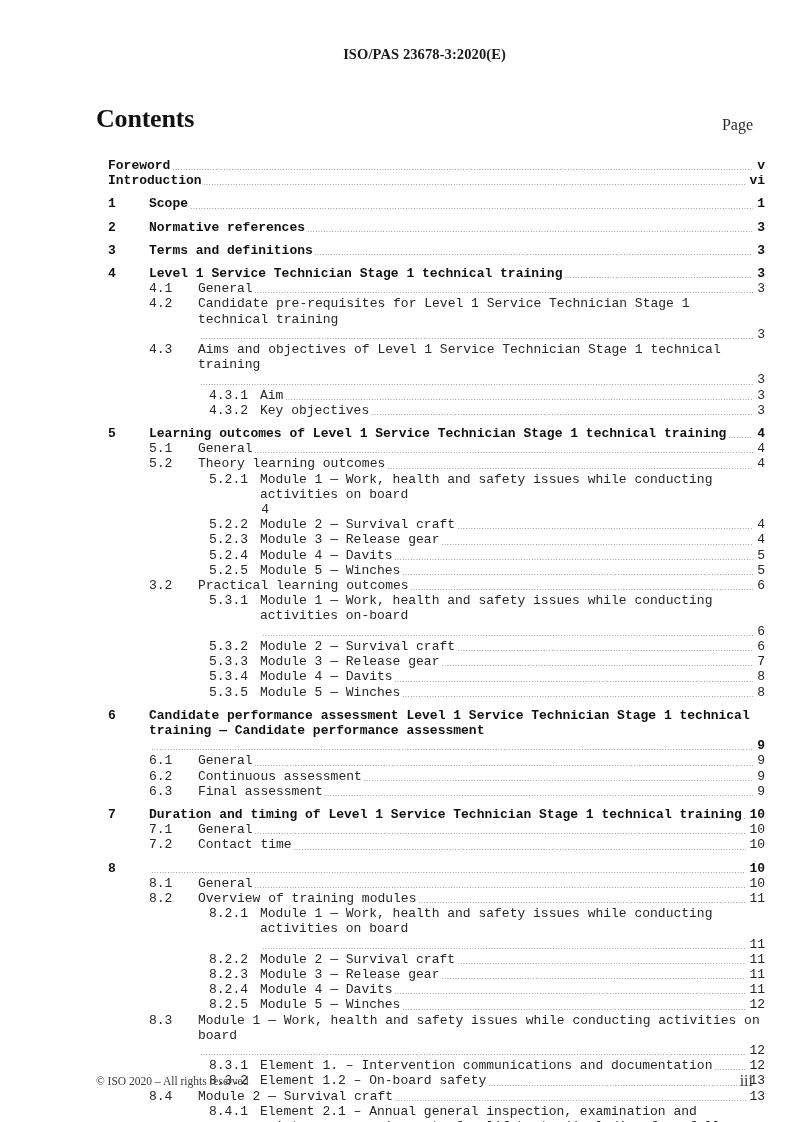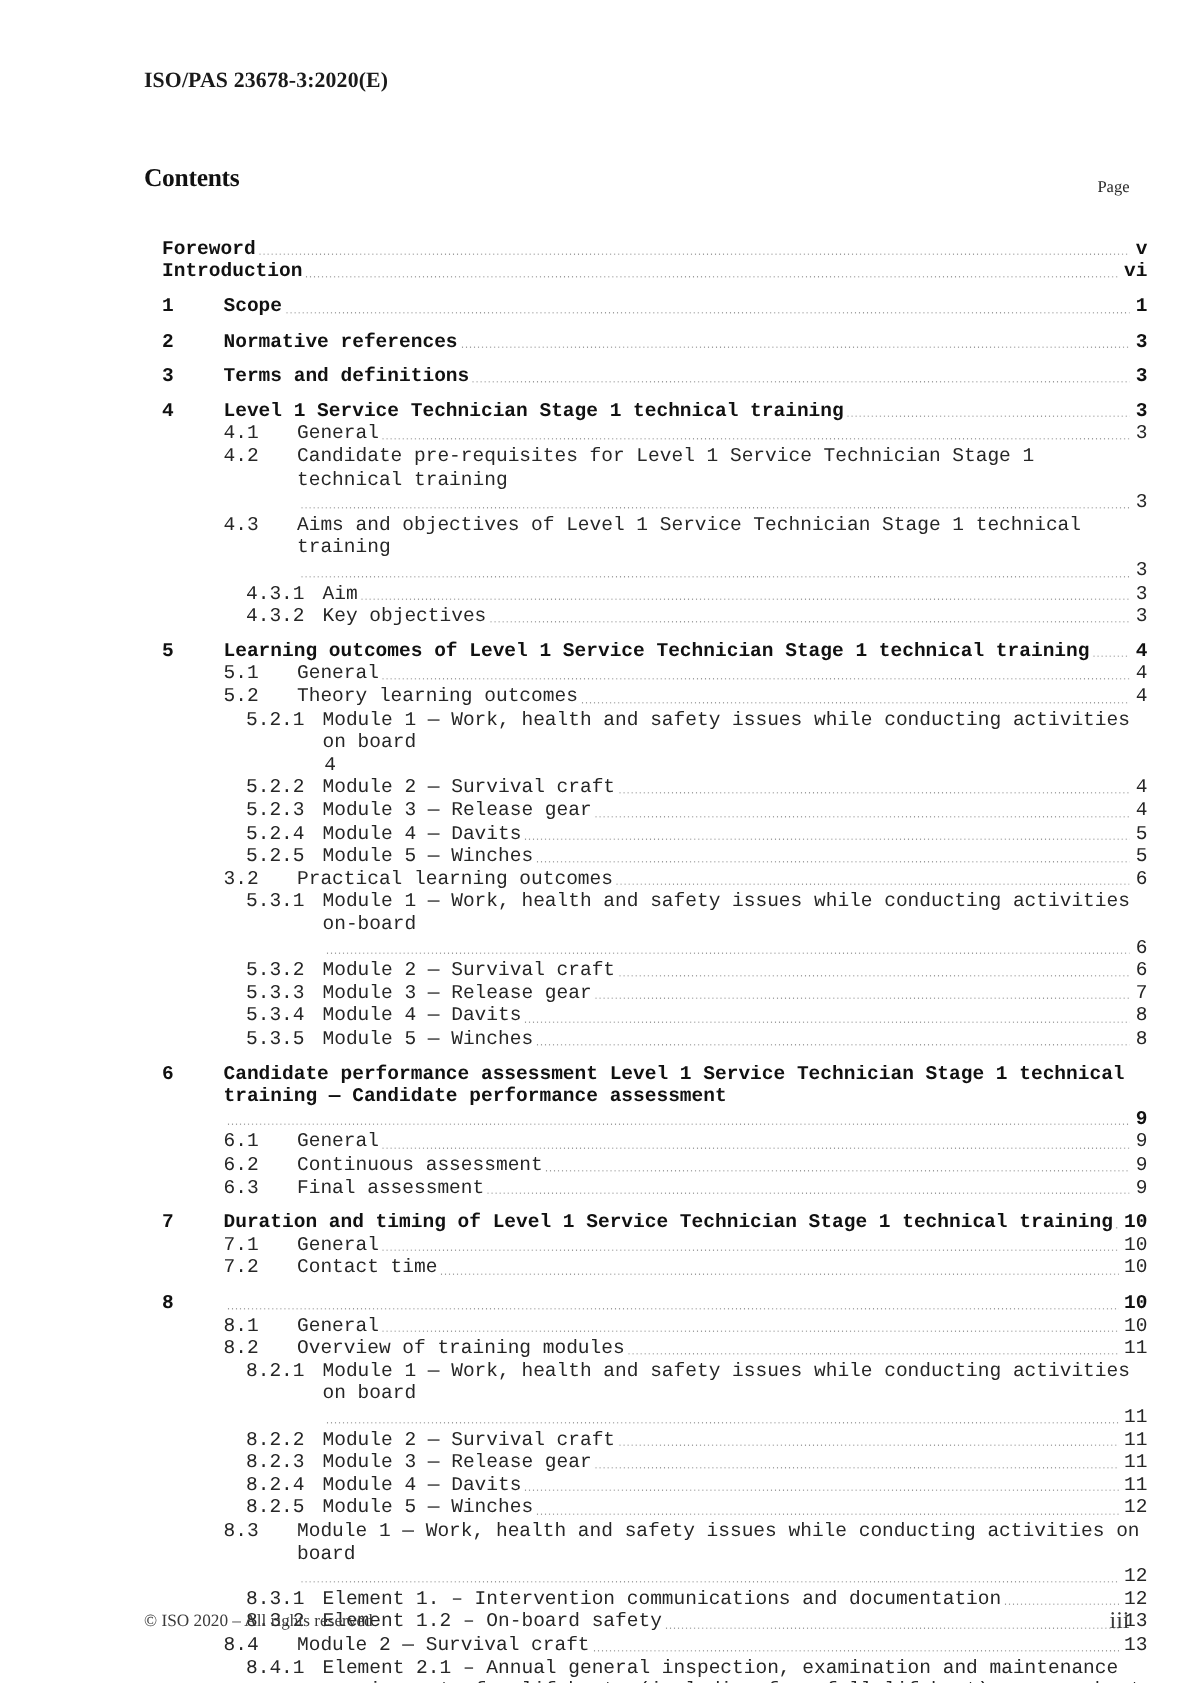--- a/index.html
+++ b/index.html
@@ -22,21 +22,21 @@
     width: 793px;
     height: 1122px;
   }
 
   
   .doc-header {
     position: absolute;
     top: 46px;
     left: 96px;
     width: 657px;
-    text-align: left;
+    text-align: center;
     font-family: "Liberation Serif", "DejaVu Serif", serif;
     font-weight: bold;
     font-size: 14.5px;
     letter-spacing: 0.1px;
     color: #1a1a1a;
     white-space: nowrap;
   }
 
   
   .title-row {
@@ -45,30 +45,30 @@
     left: 96px;
     width: 657px;
     height: 34px;
   }
   .contents-title {
     position: absolute;
     left: 0;
     top: 0;
     font-family: "Liberation Serif", "DejaVu Serif", serif;
     font-weight: bold;
-    font-size: 17px;
+    font-size: 26px;
     line-height: 30px;
     letter-spacing: -0.2px;
     color: #111111;
   }
   .page-label {
     position: absolute;
     right: 0;
     top: 14px;
-    font-size: 11px;
+    font-size: 16px;
     line-height: 14px;
     color: #2b2b2b;
   }
 
   
   .toc {
     position: absolute;
     top: 158px;
     left: 108px;
     width: 657px;
@@ -93,21 +93,21 @@
 
   
   .num {
     flex: 0 0 auto;
     white-space: nowrap;
     font-variant-numeric: lining-nums;
   }
   .lvl0 > .num { width: 0px; }
   .lvl1 > .num { width: 41px; font-weight: bold; }
   .lvl2 > .num { width: 49px; margin-left: 41px; }
-  .lvl3 > .num { width: 51px; margin-left: 56px; }
+  .lvl3 > .num { width: 51px; margin-left: 101px; }
 
   .title-cell {
     flex: 1 1 auto;
     min-width: 0;
     display: flex;
     flex-wrap: wrap;
     align-items: baseline;
   }
 
   .ttl {

